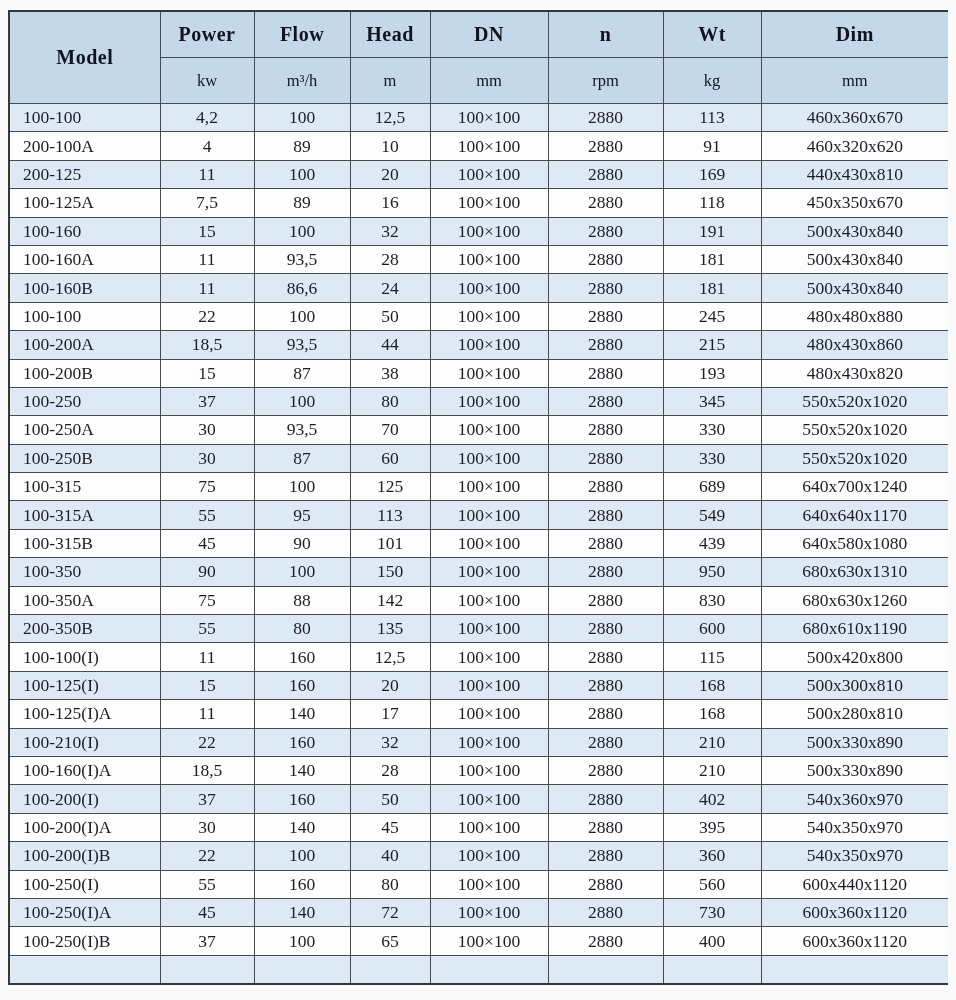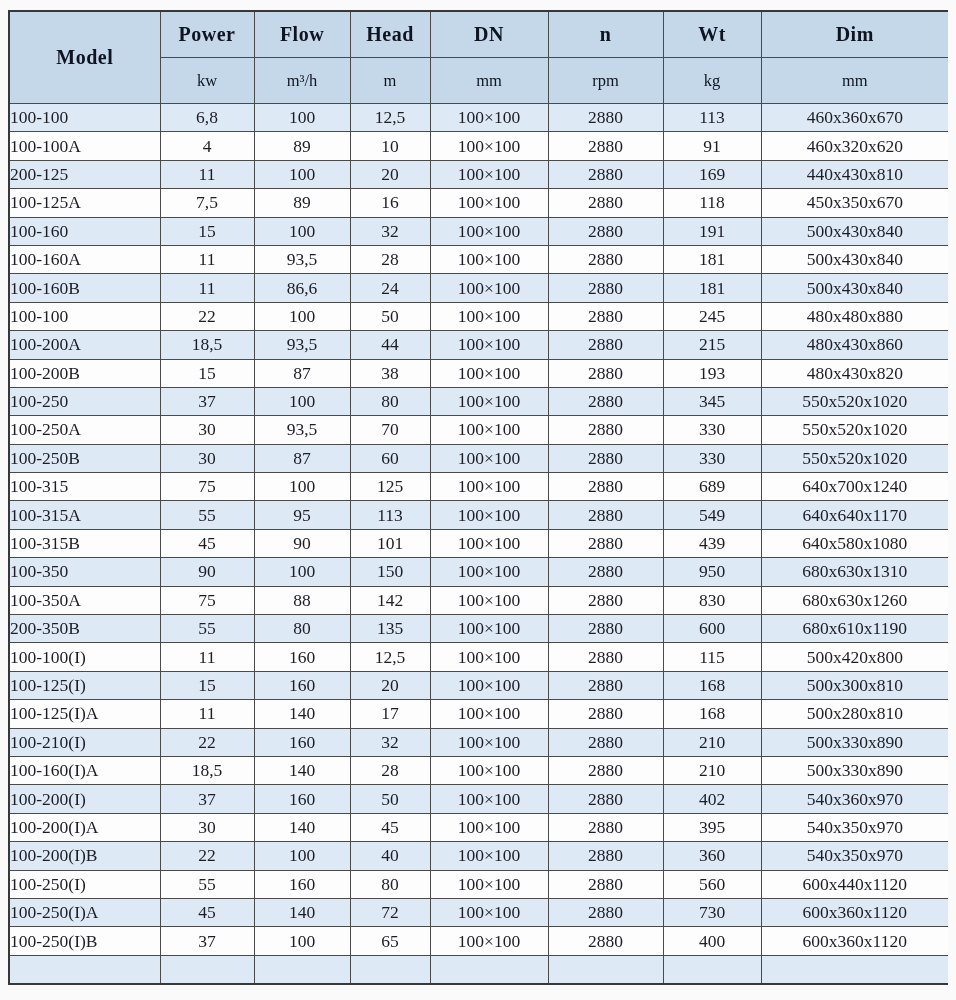--- a/index.html
+++ b/index.html
@@ -34,21 +34,21 @@
     vertical-align:middle;
   }
   th.col-label{font-size:20px;font-weight:bold;height:45px;letter-spacing:0.5px;}
   th.col-unit{font-size:16.5px;font-weight:normal;height:45px;}
   tbody td{
     font-size:17.5px;color:var(--text);
     text-align:center;vertical-align:middle;height:27.4px;
   }
   tbody tr:nth-child(odd) td{background:var(--row-alt-bg);}
   tbody tr:nth-child(even) td{background:var(--row-bg);}
-  tbody td.model-cell{text-align:left;padding-left:0;}
+  tbody td.model-cell{text-align:left;padding-left:13px;}
 </style>
 </head>
 <body>
 
 <div class="table-wrap">
   <table>
     <colgroup>
       <col style="width:151px">
         <col style="width:94px">
         <col style="width:96px">
@@ -75,30 +75,30 @@
         <th class="col-unit">m</th>
         <th class="col-unit">mm</th>
         <th class="col-unit">rpm</th>
         <th class="col-unit">kg</th>
         <th class="col-unit">mm</th>
       </tr>
     </thead>
     <tbody>
         <tr>
           <td class="model-cell">100-100</td>
-          <td>6,8</td>
+          <td>4,2</td>
           <td>100</td>
           <td>12,5</td>
           <td>100×100</td>
           <td>2880</td>
           <td>113</td>
           <td>460x360x670</td>
         </tr>
         <tr>
-          <td class="model-cell">100-100A</td>
+          <td class="model-cell">200-100A</td>
           <td>4</td>
           <td>89</td>
           <td>10</td>
           <td>100×100</td>
           <td>2880</td>
           <td>91</td>
           <td>460x320x620</td>
         </tr>
         <tr>
           <td class="model-cell">200-125</td>

